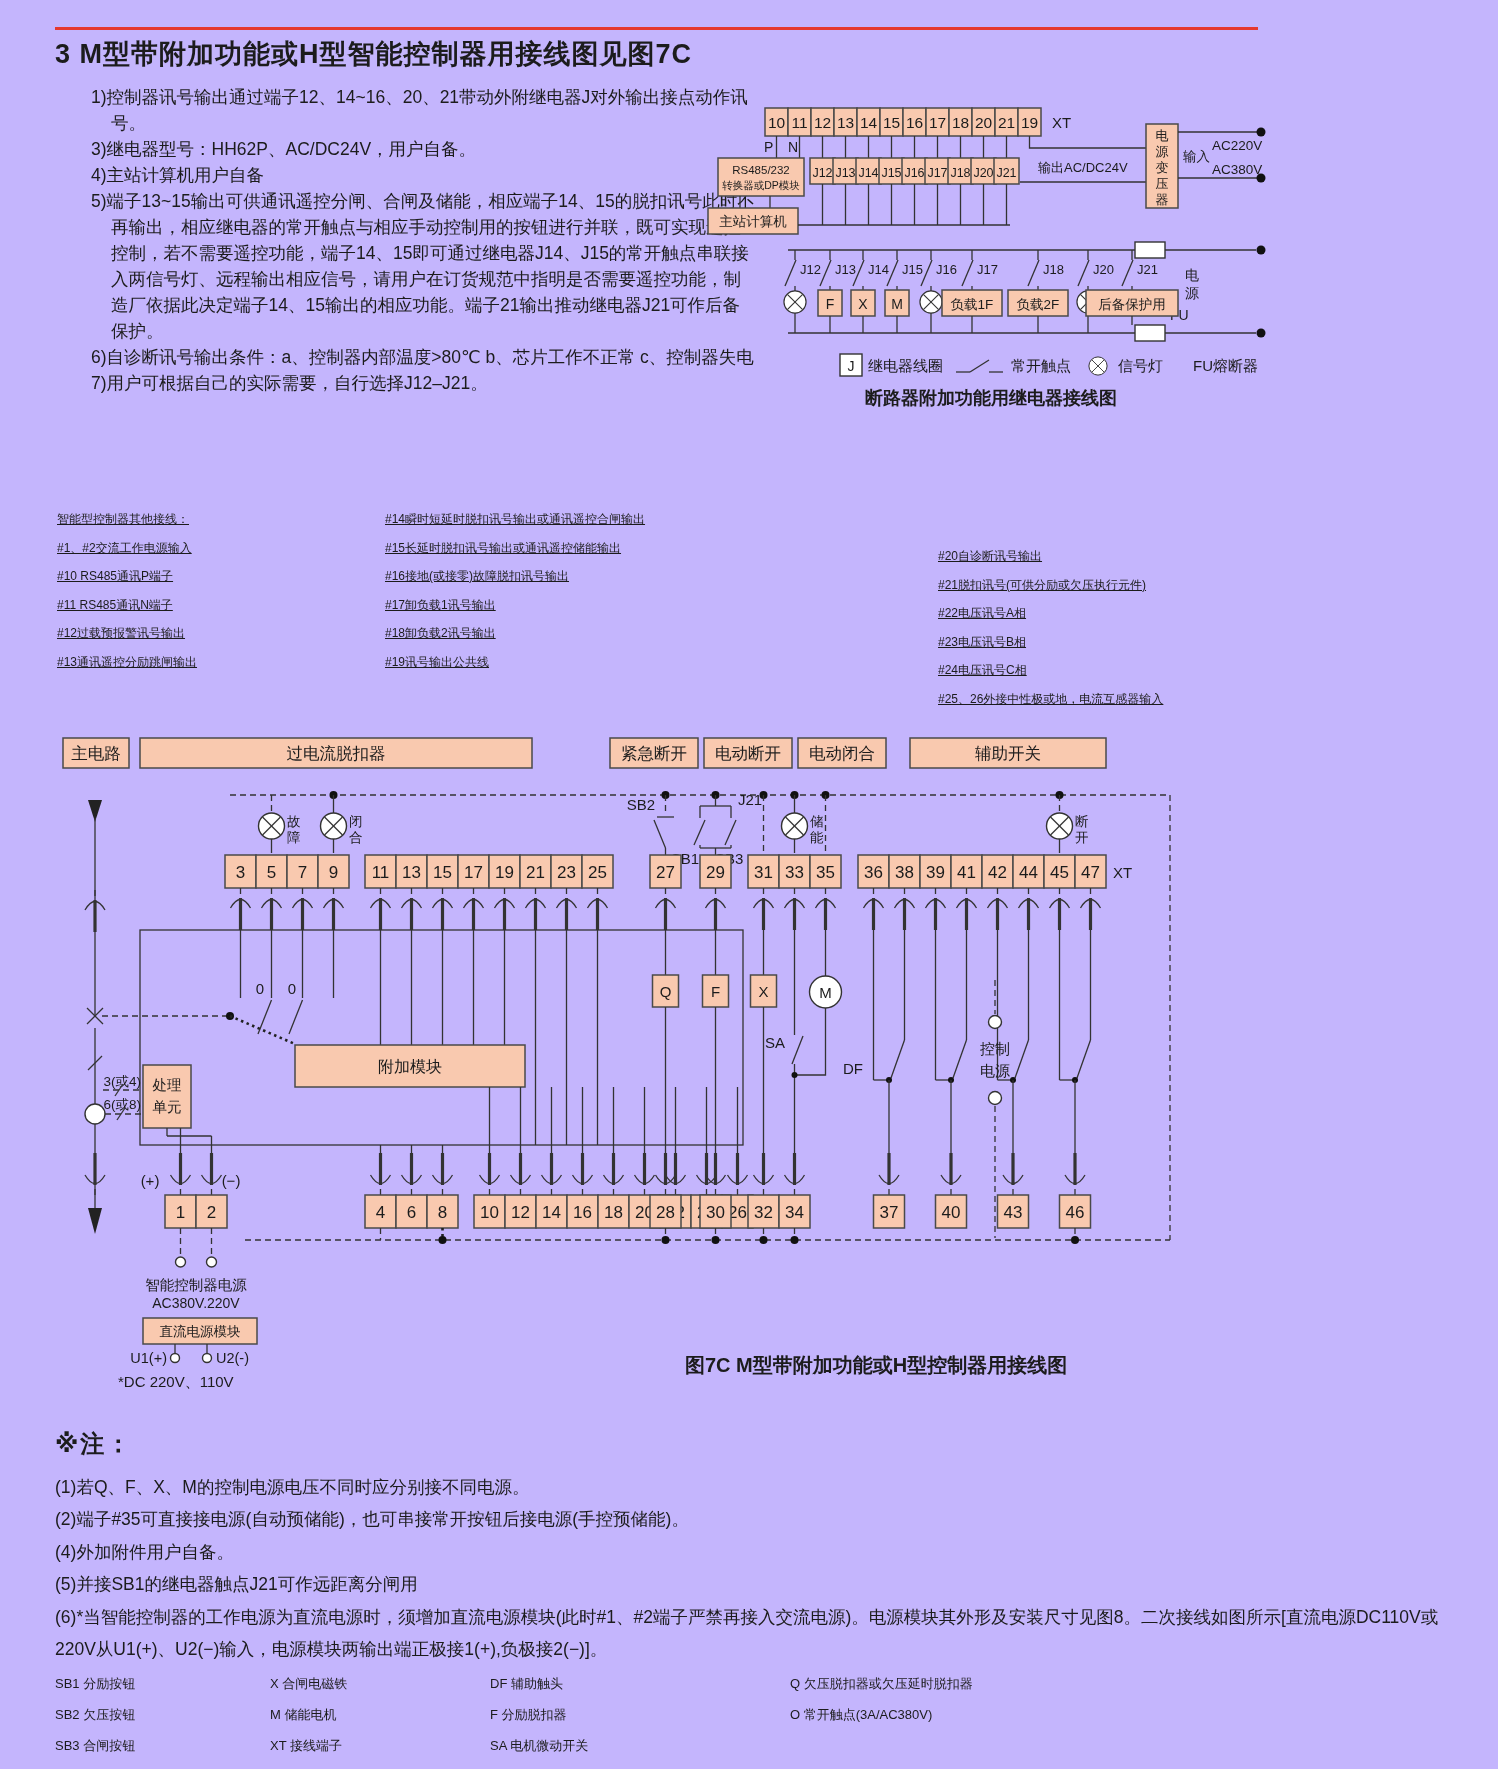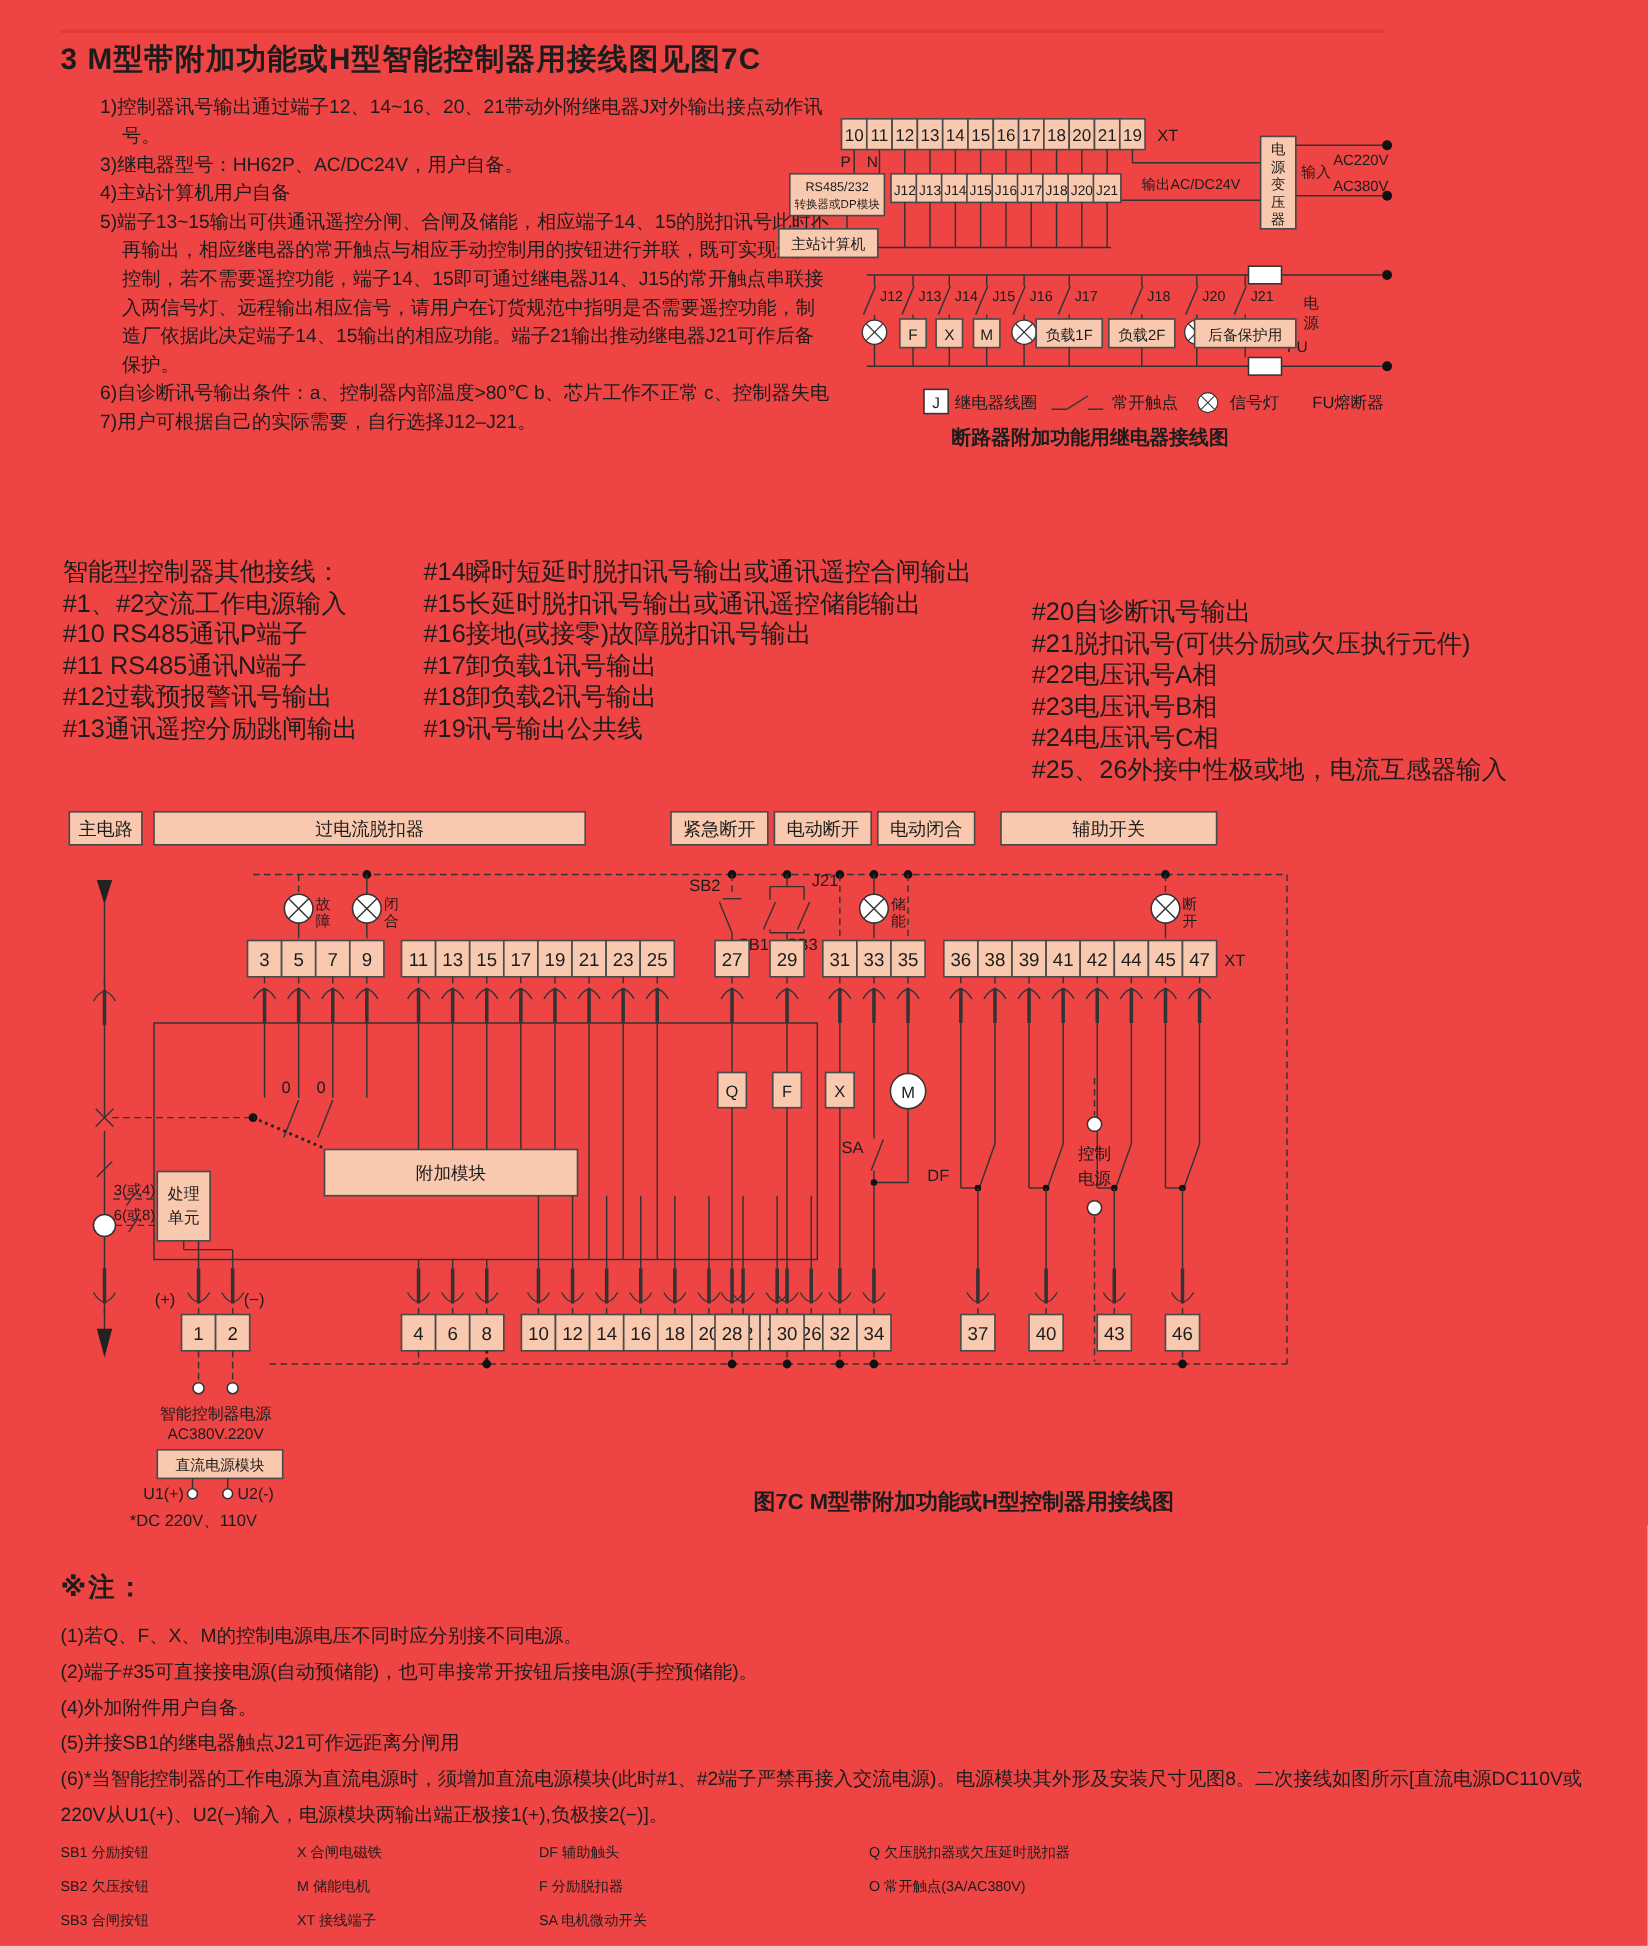--- a/index.html
+++ b/index.html
@@ -1,22 +1,22 @@
 <!DOCTYPE html>
 <html><head>
 <meta charset="utf-8">
 <style>
   html,body{margin:0;padding:0;background:#fff;}
   body{font-family:"Liberation Sans","DejaVu Sans",sans-serif;color:#1c1c1c;}
-  .page{position:relative;width:1498px;height:1769px;background:#ef4444;overflow:hidden;}
+  .page{position:relative;width:1498px;height:1769px;background:#c4b5fd;overflow:hidden;}
   .rule{position:absolute;left:55px;top:27px;width:1203px;height:3px;background:#e5392e;}
   h1.title{position:absolute;left:55px;top:36px;margin:0;font-size:27px;font-weight:bold;letter-spacing:1px;}
   .paras{position:absolute;left:55px;top:84px;width:664px;font-size:17.5px;line-height:26px;margin-left:36px;}
   .paras p{margin:0;padding-left:20px;text-indent:-20px;}
-  .tcol{position:absolute;font-size:23px;line-height:28.5px;white-space:nowrap;}
+  .tcol{position:absolute;font-size:12px;line-height:28.5px;white-space:nowrap;text-decoration:underline;}
   .tc1{left:57px;top:505px;}
   .tc2{left:385px;top:505px;}
   .tc3{left:938px;top:498px;margin-top:44px;}
   svg{position:absolute;overflow:visible;}
   svg text{font-family:"Liberation Sans","DejaVu Sans",sans-serif;fill:#1c1c1c;}
   .ln{stroke:#333;stroke-width:1.3;fill:none;}
   .bd{stroke:#333;stroke-width:3.2;fill:none;}
   .dsh{stroke:#333;stroke-width:1.3;stroke-dasharray:6 4;fill:none;}
   .dt{stroke:#222;stroke-width:2.6;stroke-dasharray:2.5 3.5;fill:none;}
   .cell{fill:#f9c9af;stroke:#4a4a4a;stroke-width:1.5;}

